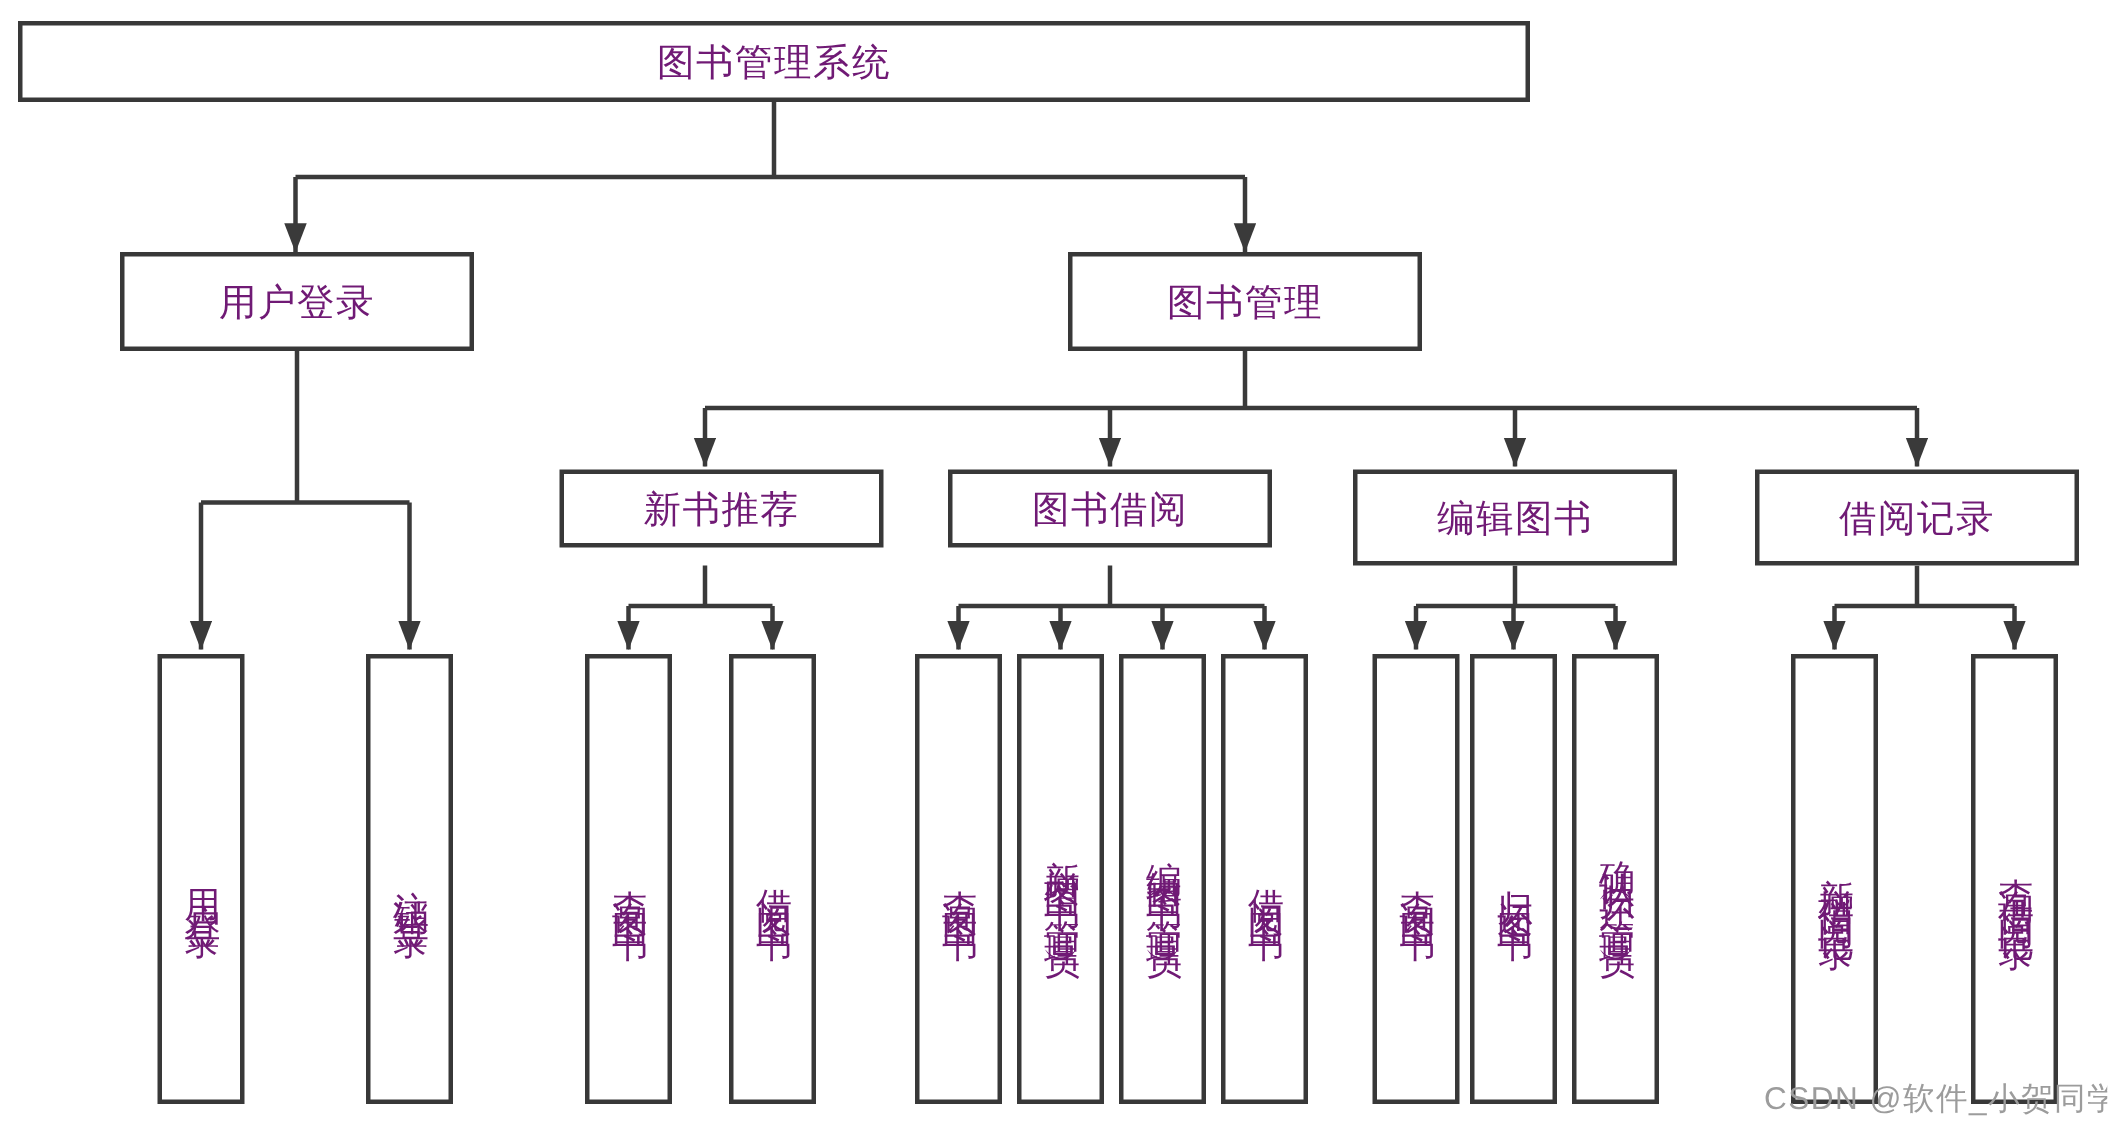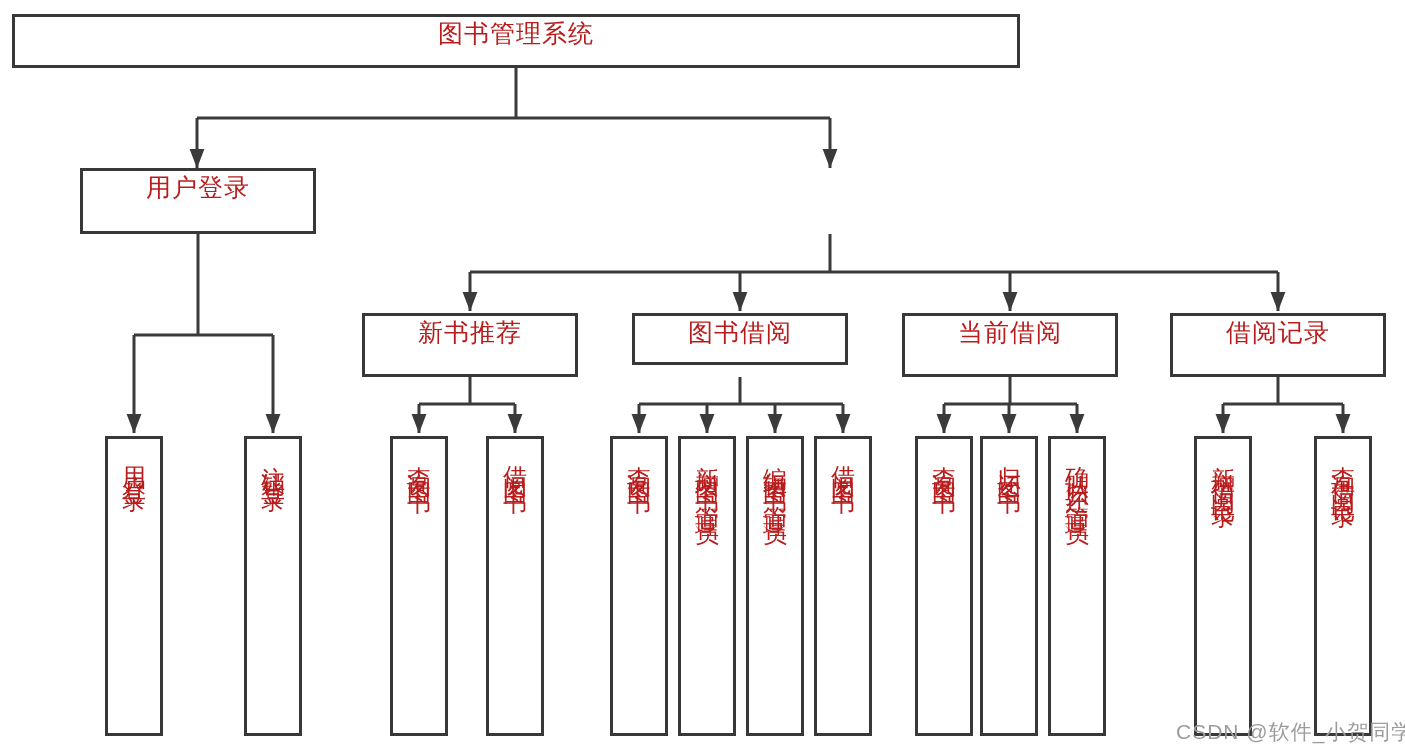--- a/index.html
+++ b/index.html
@@ -3,22 +3,22 @@
 <meta charset="utf-8">
 <style>
   html,body{margin:0;padding:0;background:#ffffff;}
   .stage{
     position:relative;width:1405px;height:747px;background:#ffffff;
     font-family:"Liberation Sans","DejaVu Sans",sans-serif;overflow:hidden;
   }
   .wires{position:absolute;left:0;top:0;z-index:1;}
   .box{
     position:absolute;box-sizing:border-box;background:#ffffff;
-    border:3px solid #383838;color:#b91c1c;
-    display:flex;align-items:flex-start;justify-content:center;z-index:2;
+    border:3px solid #383838;color:#701a75;
+    display:flex;align-items:center;justify-content:center;z-index:2;
   }
   .hbox{font-size:25px;letter-spacing:1px;white-space:nowrap;}
   .vbox .vtxt{
     writing-mode:vertical-rl;text-orientation:mixed;
     font-size:24px;letter-spacing:8px;line-height:1;padding-top:8px;
     white-space:nowrap;
   }
   .watermark{
     position:absolute;left:1176px;top:718px;z-index:5;
     font-size:21px;letter-spacing:1px;color:#9c9c9c;white-space:nowrap;
@@ -68,29 +68,32 @@
     </g>
   </svg>
 
   <div class="box hbox" style="left:12px;top:14px;width:1008px;height:54px">
     <span>图书管理系统</span>
   </div>
 
   <div class="box hbox" style="left:80px;top:168px;width:236px;height:66px">
     <span>用户登录</span>
   </div>
+  <div class="box hbox" style="left:712px;top:168px;width:236px;height:66px">
+    <span>图书管理</span>
+  </div>
 
-  <div class="box hbox" style="left:362px;top:313px;width:216px;height:64px">
+  <div class="box hbox" style="left:373px;top:313px;width:216px;height:52px">
     <span>新书推荐</span>
   </div>
   <div class="box hbox" style="left:632px;top:313px;width:216px;height:52px">
     <span>图书借阅</span>
   </div>
   <div class="box hbox" style="left:902px;top:313px;width:216px;height:64px">
-    <span>当前借阅</span>
+    <span>编辑图书</span>
   </div>
   <div class="box hbox" style="left:1170px;top:313px;width:216px;height:64px">
     <span>借阅记录</span>
   </div>
 
   <div class="box vbox" style="left:105px;top:436px;width:58px;height:300px">
     <span class="vtxt">用户登录</span>
   </div>
   <div class="box vbox" style="left:244px;top:436px;width:58px;height:300px">
     <span class="vtxt">注销登录</span>

